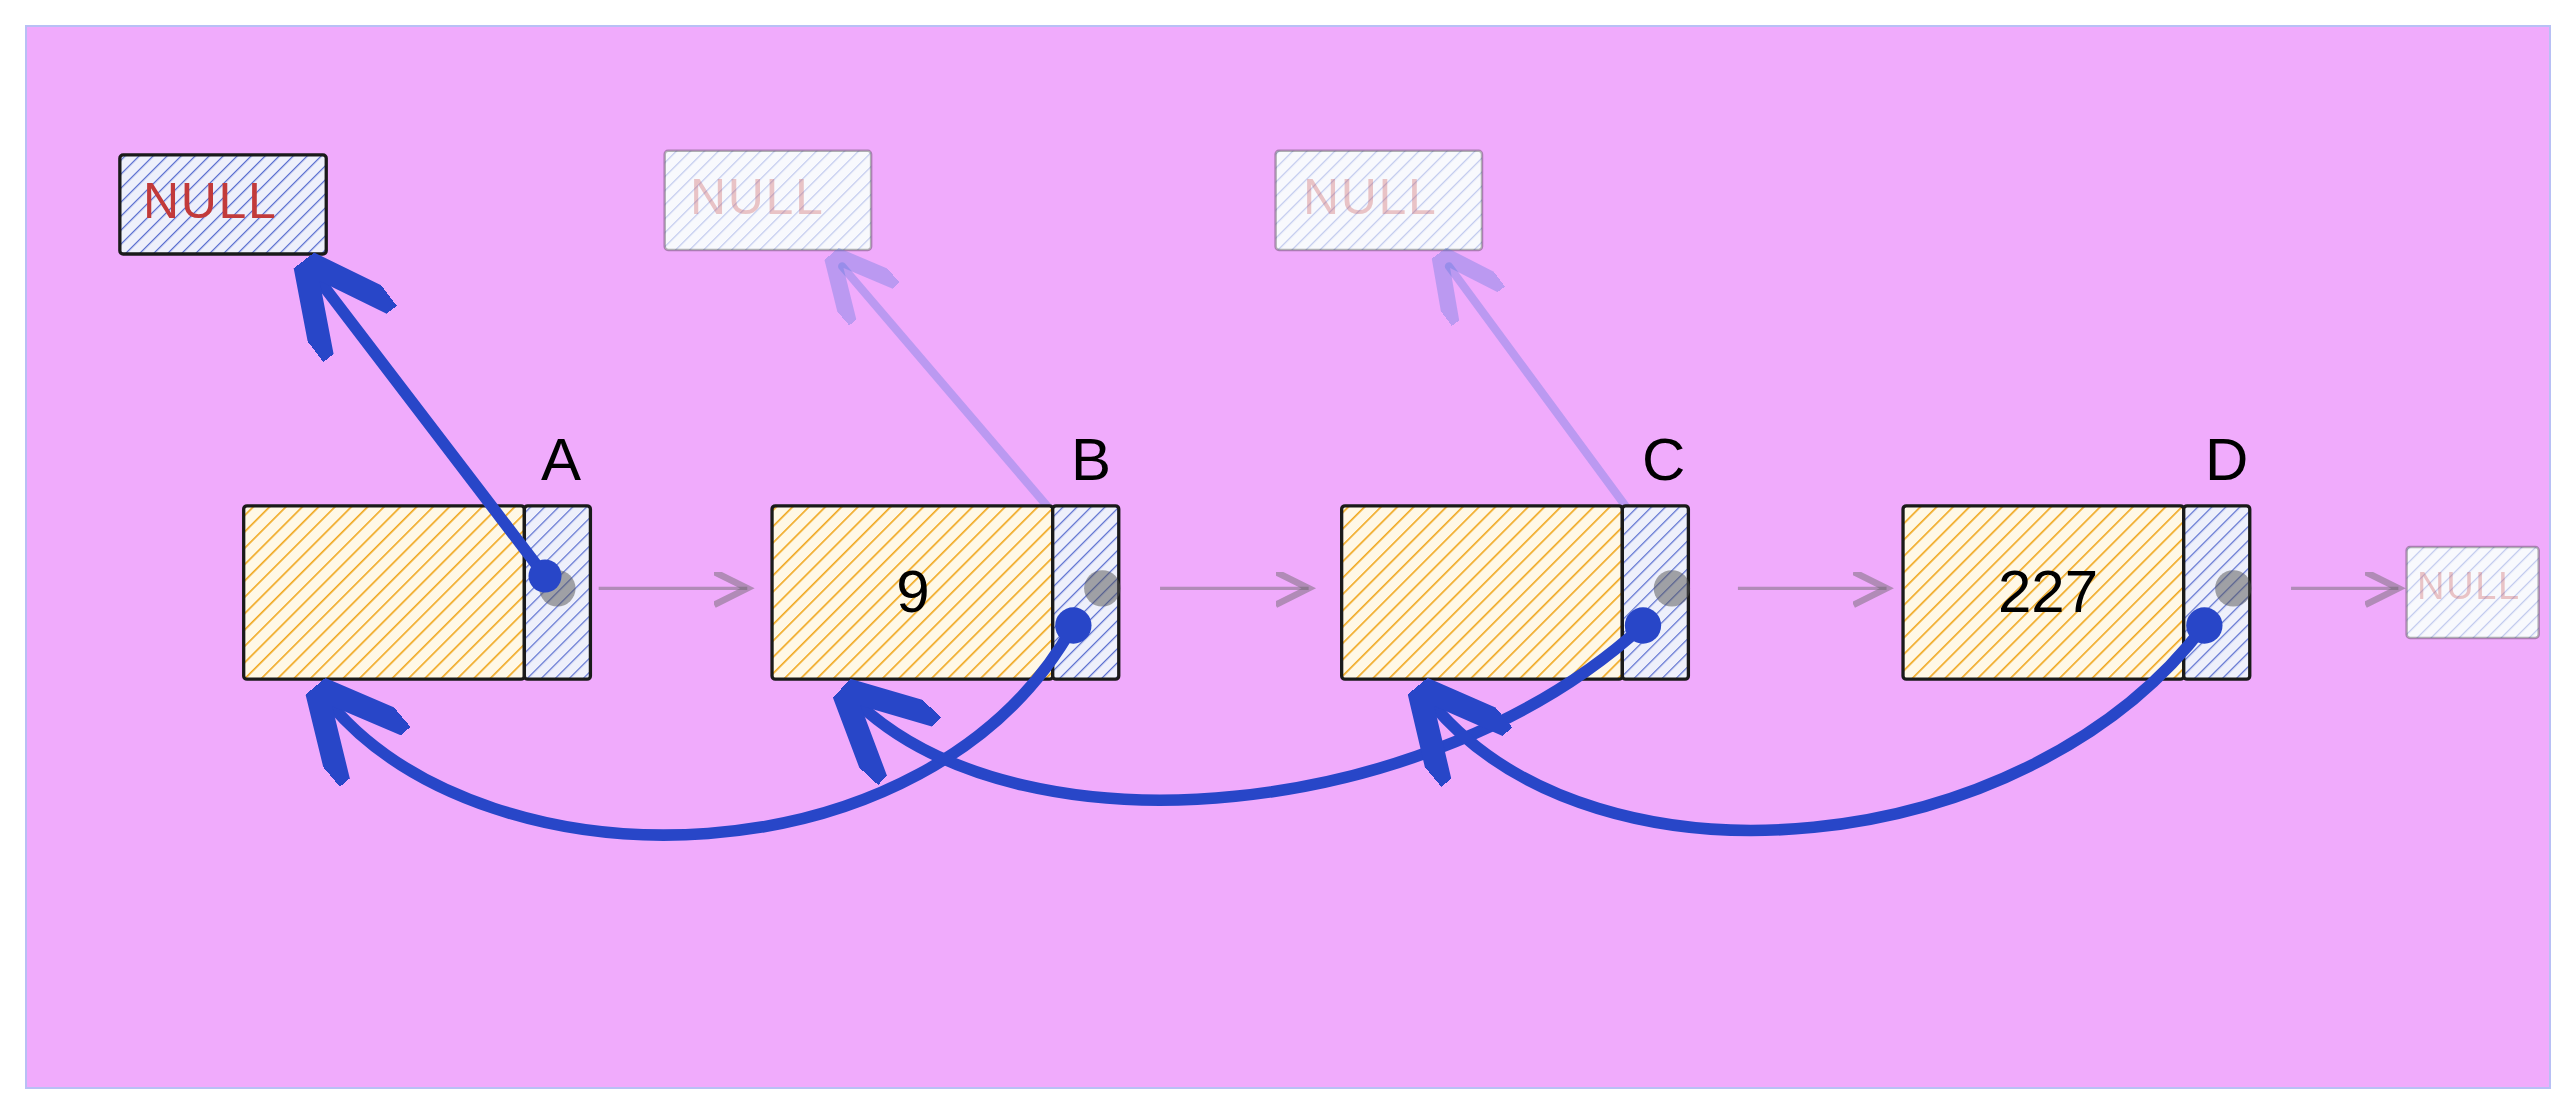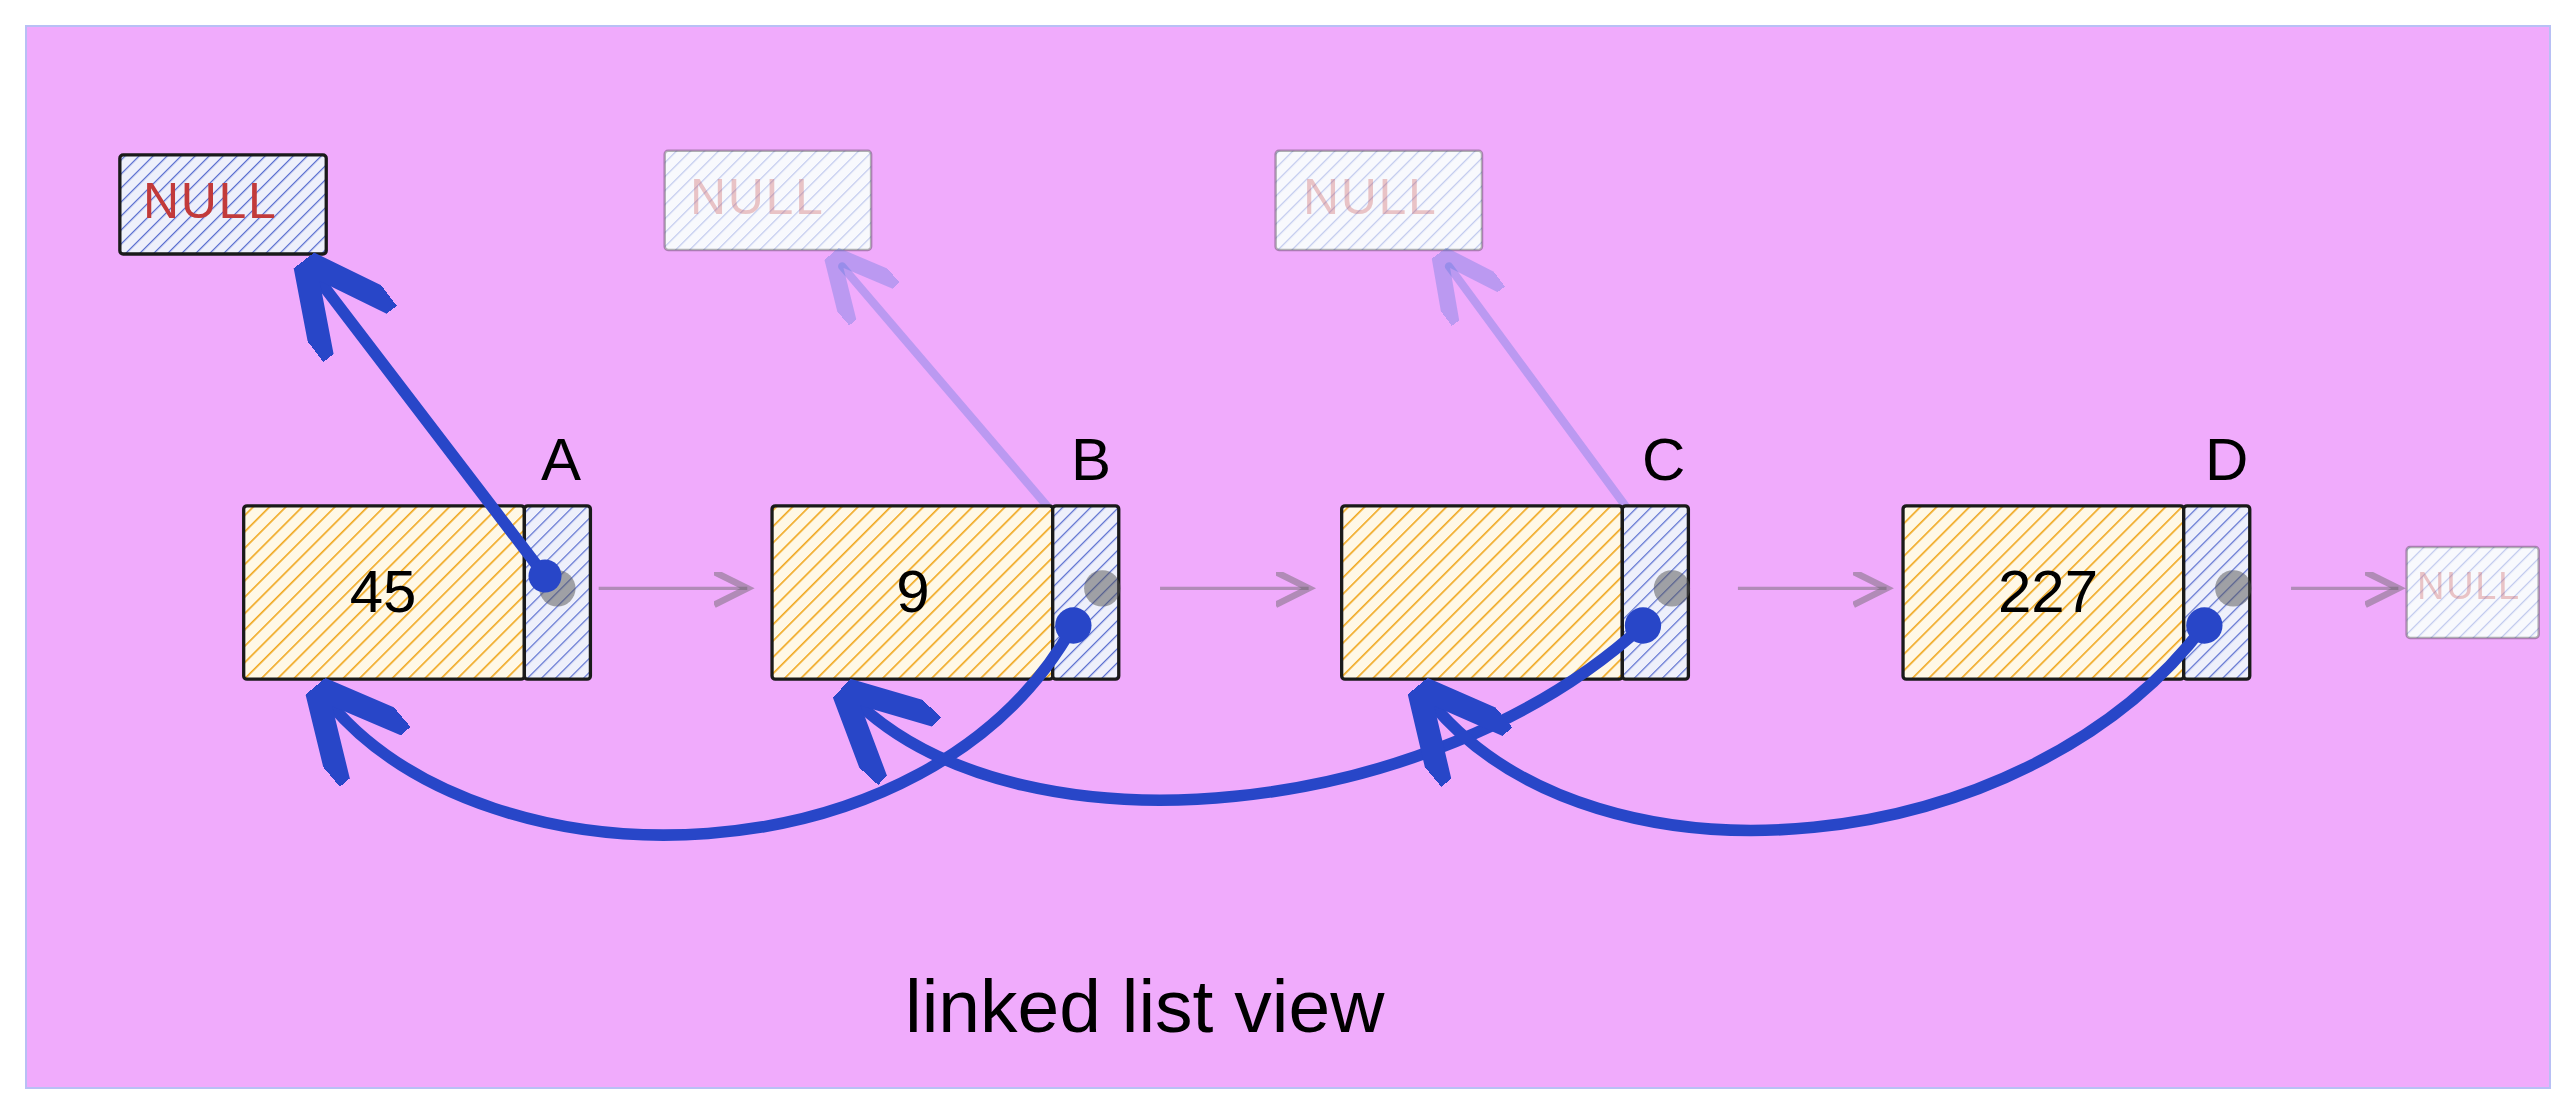--- a/index.html
+++ b/index.html
@@ -179,19 +179,17 @@
   <div class="null-text" style="left:116px; top:145px;">NULL</div>
   <div class="null-text faded" style="left:663px; top:141px;">NULL</div>
   <div class="null-text faded" style="left:1276px; top:141px;">NULL</div>
   <div class="null-text faded" style="left:2390px; top:538px; font-size:38px;">NULL</div>
 
   <div class="node-label" style="left:514px;  top:398px;">A</div>
   <div class="node-label" style="left:1044px; top:398px;">B</div>
   <div class="node-label" style="left:1615px; top:398px;">C</div>
   <div class="node-label" style="left:2178px; top:398px;">D</div>
 
-  <div class="node-value" style="left:215px;  top:530px; width:282px;">45</div>
   <div class="node-value" style="left:745px;  top:530px; width:282px;">9</div>
   <div class="node-value" style="left:1880px; top:530px; width:282px;">227</div>
 
-  <div class="caption" style="left:878px; top:936px;">linked list view</div>
 </div>
 
 
 </body></html>

